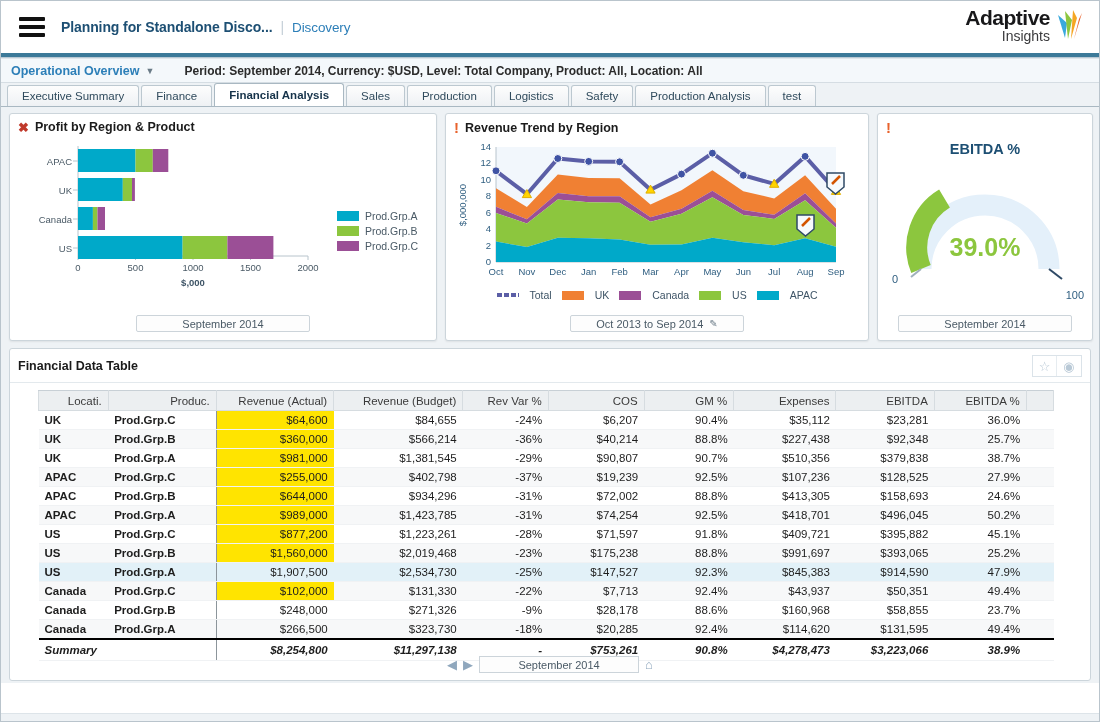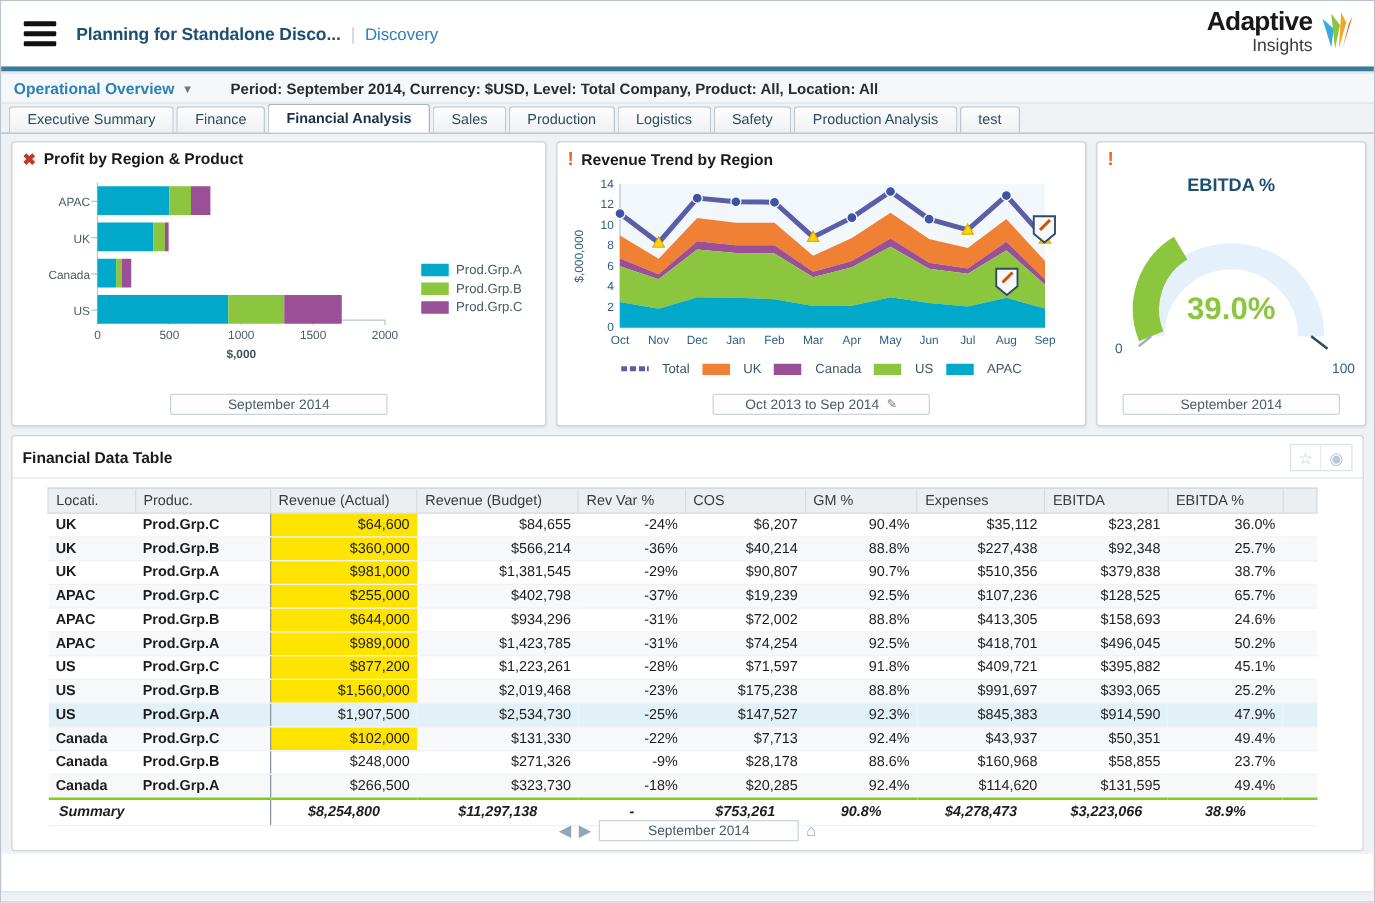--- a/index.html
+++ b/index.html
@@ -131,37 +131,37 @@
   .tp-tools { margin-left:auto; display:flex; border:1px solid #dbe3e9; }
   .tp-tool { width:24px; height:20px; display:flex; align-items:center;
      justify-content:center; color:#b9c9d6; font-size:13px; cursor:pointer;
      border-right:1px solid #e6ecf0; }
   .tp-tool:last-child { border-right:none; }
 
   table.fdt { border-collapse:collapse; margin:7px 0 0 28px; width:1016px;
      font-size:11.5px; }
   table.fdt th {
     background:#eceff1; border:1px solid #d6dce0; border-top:1px solid #c8d0d6;
-    font-weight:normal; color:#3a3a3a; text-align:left;
+    font-weight:normal; color:#3a3a3a; text-align:right;
     padding:3px 6px; height:20px; font-size:11.5px;
   }
   table.fdt td {
     padding:2px 6px; height:19px; border:none; color:#1d1d1d;
     border-bottom:1px solid #f0f2f4;
   }
   table.fdt tbody tr:nth-child(even) td { background:#f7f8f9; }
   table.fdt tbody tr.hl td { background:#e2f1f8 !important; }
   td.t-loc, td.t-prod { font-weight:bold; }
   td.num { text-align:right; }
   td.neg { text-align:right; color:#e03a3a; }
   td.yel { background:#ffe400 !important; font-weight:normal; }
   .col-sep { border-left:1px solid #8c959b !important; }
   tr.summary td {
-    font-style:italic; font-weight:bold; border-top:2px solid #84cc16;
-    background:#fff !important; height:22px; padding-top:3px;text-align:center;
+    font-style:italic; font-weight:bold; border-top:2px solid #000000;
+    background:#fff !important; height:22px; padding-top:3px;
   }
 
   .pager { position:absolute; bottom:7px; left:0; width:100%;
      display:flex; align-items:center; justify-content:center; gap:6px; }
   .pg-arrow { color:#8fa7bd; font-size:13px; cursor:pointer; }
   .pg-field { width:160px; height:17px; border:1px solid #ccd4da; background:#fdfdfd;
      text-align:center; line-height:16px; font-size:11px; color:#4a5a66; cursor:pointer; }
   .pg-home { color:#8fa7bd; font-size:13px; cursor:pointer; }
 
   .bottom-strip { position:absolute; bottom:0; left:0; width:100%; height:8px;
@@ -491,21 +491,21 @@
           <tr>
             <td class="t-loc">APAC</td>
             <td class="t-prod">Prod.Grp.C</td>
             <td class="num yel col-sep">$255,000</td>
             <td class="num">$402,798</td>
             <td class="neg">-37%</td>
             <td class="num">$19,239</td>
             <td class="num">92.5%</td>
             <td class="num">$107,236</td>
             <td class="num">$128,525</td>
-            <td class="num">65.7%</td>
+            <td class="num">27.9%</td>
             <td></td>
           </tr>
           <tr>
             <td class="t-loc">APAC</td>
             <td class="t-prod">Prod.Grp.B</td>
             <td class="num yel col-sep">$644,000</td>
             <td class="num">$934,296</td>
             <td class="neg">-31%</td>
             <td class="num">$72,002</td>
             <td class="num">88.8%</td>

